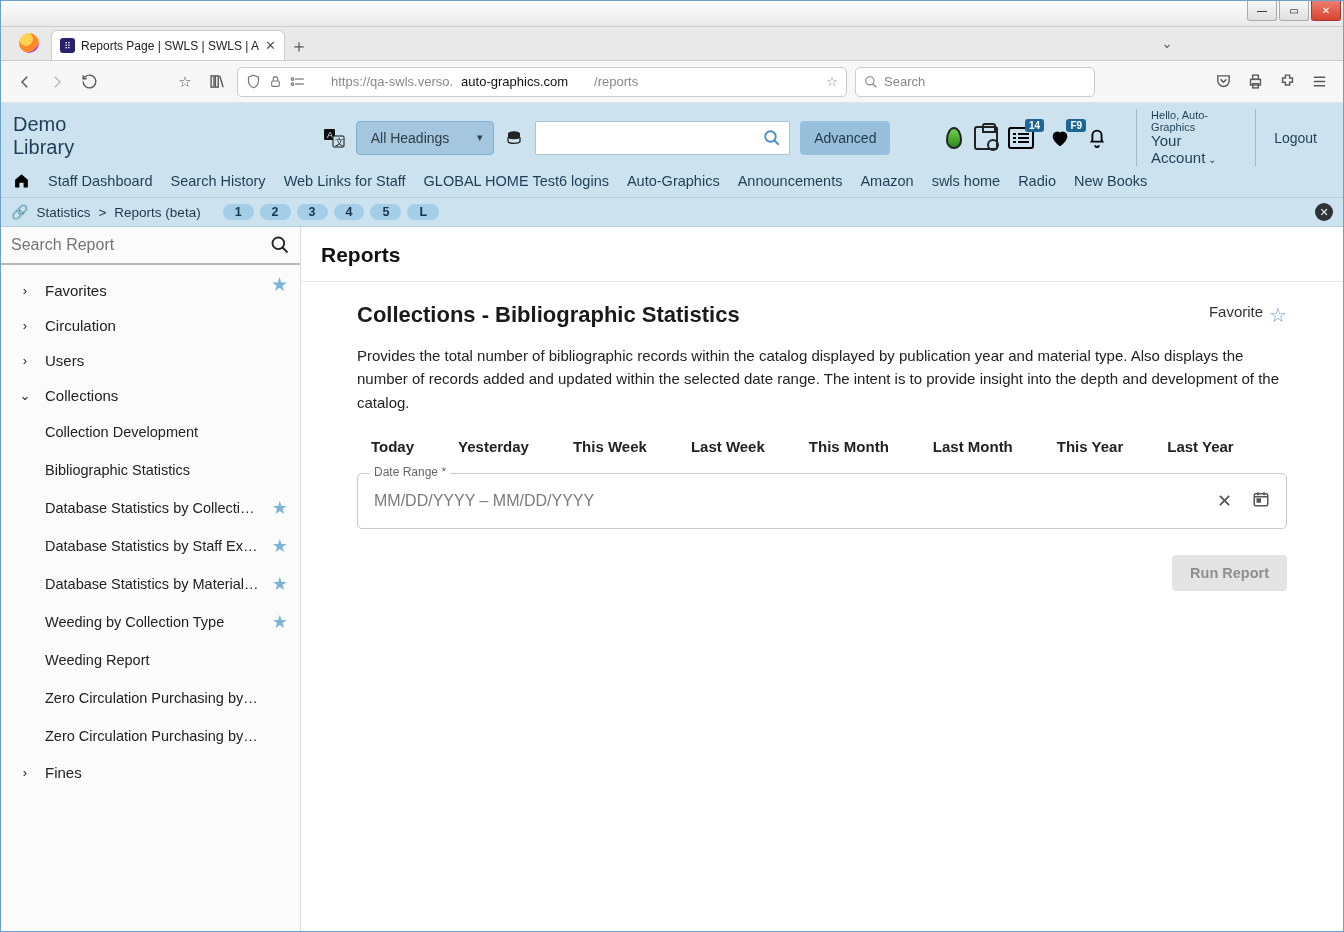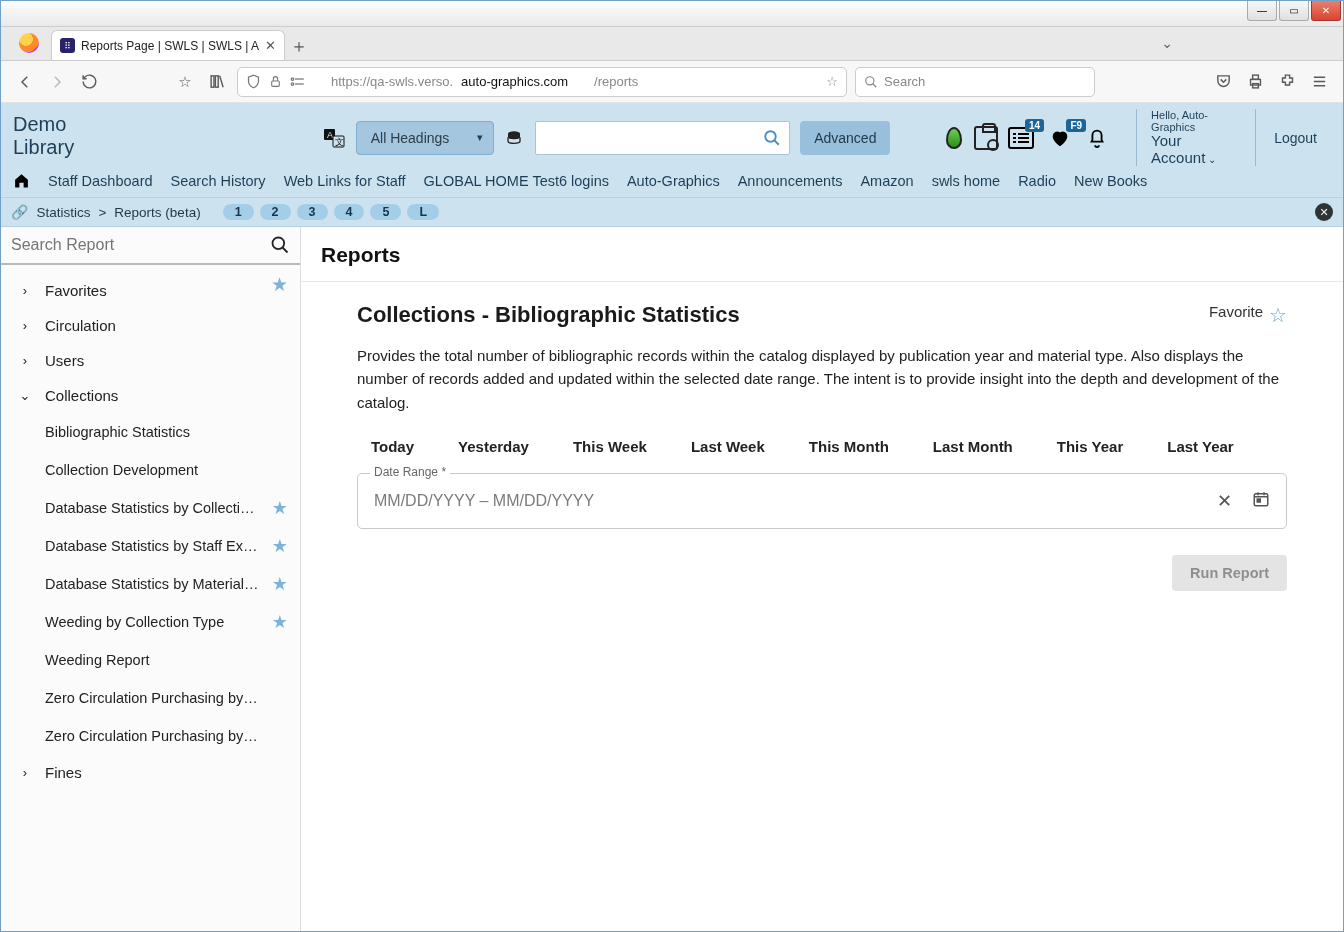--- a/index.html
+++ b/index.html
@@ -330,24 +330,24 @@
       <div class="tree-row">
           <span class="arrow">›</span>
           <span>Users</span>
         </div>
       <div class="tree-row">
           <span class="arrow">⌄</span>
           <span>Collections</span>
         </div>
 
       <div class="sub-row">
+          <span class="txt">Collection Development</span>
+        </div>
+      <div class="sub-row">
           <span class="txt">Bibliographic Statistics</span>
-        </div>
-      <div class="sub-row">
-          <span class="txt">Collection Development</span>
         </div>
       <div class="sub-row">
           <span class="txt">Database Statistics by Collection …</span>
           <span class="row-star">★</span>
         </div>
       <div class="sub-row">
           <span class="txt">Database Statistics by Staff Except…</span>
           <span class="row-star">★</span>
         </div>
       <div class="sub-row">

